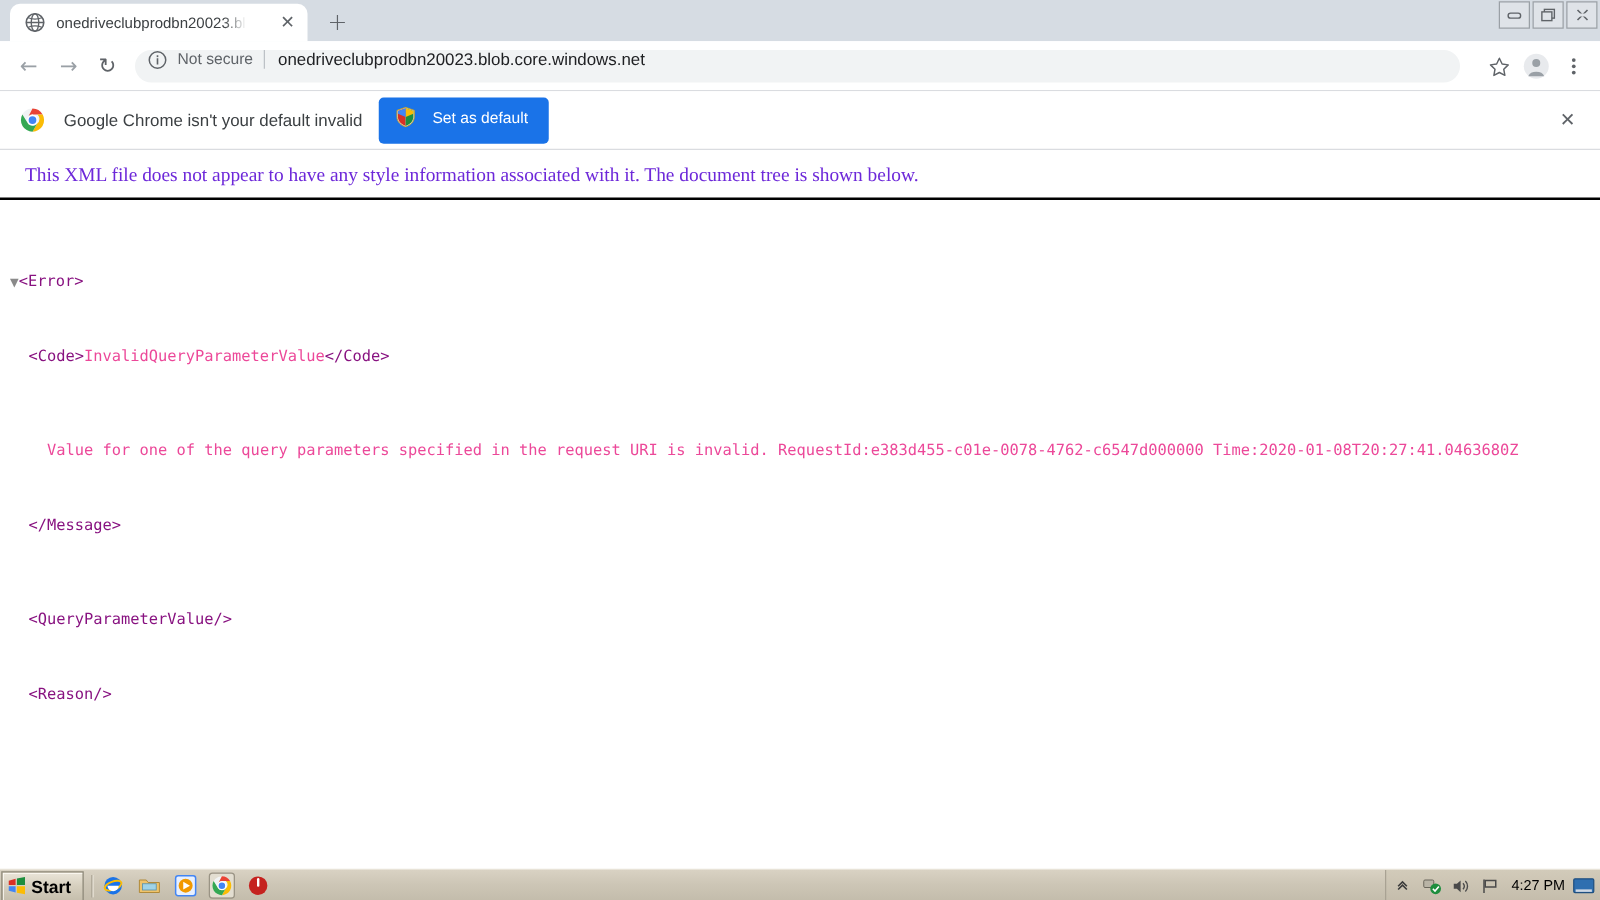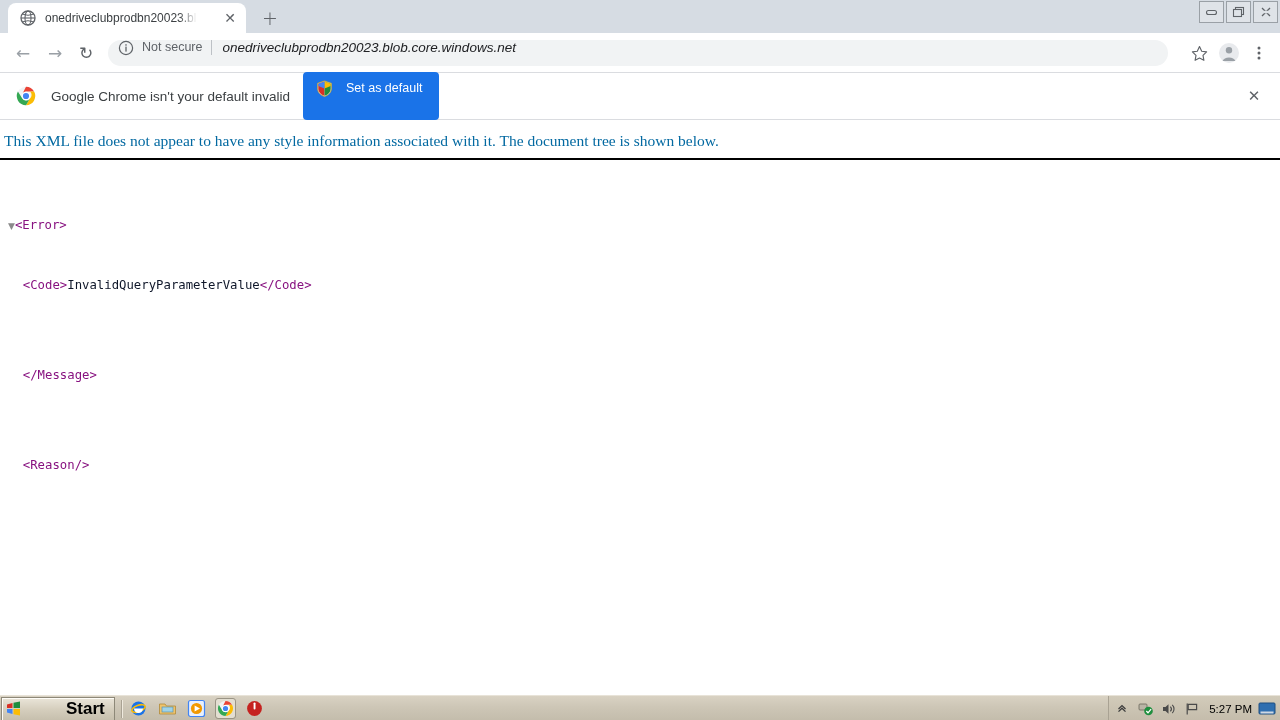--- a/index.html
+++ b/index.html
@@ -68,81 +68,81 @@
   .info-icon{
     margin-left:10px;width:16px;height:16px;flex:none;color:#5f6368;
   }
   .notsecure{
     margin-left:8px;font-size:12.5px;color:#5f6368;white-space:nowrap;
   }
   .vsep{
     margin-left:9px;width:1px;height:15px;background:#bdc1c6;flex:none;
   }
   .urltext{
-    margin-left:10px;font-size:13.5px;color:#202124;white-space:nowrap;font-style:italic;
+    margin-left:10px;font-size:13.5px;color:#202124;white-space:nowrap;
   }
   .tb-right{position:absolute;right:8px;top:7px;display:flex;align-items:center;gap:4px;}
   .ticon{width:26px;height:26px;display:flex;align-items:center;justify-content:center;color:#5f6368;}
 
   
   .infobar{
     position:absolute;left:0;top:73px;width:1280px;height:46px;
     background:#ffffff;border-bottom:1px solid #dadce0;
     display:flex;align-items:center;
   }
   .chrome-logo{margin-left:16px;width:20px;height:20px;flex:none;}
   .infobar-text{margin-left:15px;font-size:13.5px;color:#3c4043;white-space:nowrap;}
   .setdefault{
     margin-left:13px;height:32px;background:#1a73e8;border-radius:4px;
-    display:flex;align-items:center;padding:0 17px 16px 13px;
+    display:flex;align-items:center;padding:0 17px 5px 13px;
     color:#ffffff;font-size:12.5px;white-space:nowrap;
   }
   .shield{width:17px;height:17px;margin-right:13px;flex:none;}
   .infobar-close{
     position:absolute;right:16px;top:13px;width:20px;height:20px;
     color:#5f6368;font-size:15px;line-height:20px;text-align:center;
     font-family:"DejaVu Sans",sans-serif;
   }
 
   
   .page{
     position:absolute;left:0;top:120px;width:1280px;height:575px;
     background:#ffffff;overflow:hidden;
   }
   .xml-notice{
-    margin:12px 0 0 4px;font-family:"Liberation Serif",serif;
-    font-size:15.5px;color:#0369a1;
+    margin:12px 0 0 20px;font-family:"Liberation Serif",serif;
+    font-size:15.5px;color:#6d28d9;
   }
   .rule{
     margin-top:8px;width:1280px;height:2px;background:#000000;
   }
   .xmltree{
     margin-top:13px;padding-left:8px;
     font-family:"DejaVu Sans Mono",monospace;font-size:12.3px;
     line-height:15px;color:#000000;white-space:pre;
   }
   .row{display:block;height:15px;}
   .tri{color:#8a8a8a;font-size:9px;font-family:"DejaVu Sans",sans-serif;}
   .tag{color:#881280;}
-  .txt{color:#0f172a;}
+  .txt{color:#ec4899;}
 
   
   .taskbar{
     position:absolute;left:0;top:695px;width:1280px;height:25px;
     background:linear-gradient(to bottom,#d9d2c3 0%,#cdc6b6 45%,#c3bcab 100%);
     border-top:1px solid #e8e3d8;display:flex;align-items:center;
   }
   .startbtn{
     margin-left:1px;height:22px;padding:0 9px 0 4px;
     background:linear-gradient(to bottom,#eae5d9 0%,#d6cfbe 50%,#c6bfad 100%);
     border:1px solid #8d8878;display:flex;align-items:center;
     box-shadow:inset 1px 1px 0 #fffdf8;
   }
   .start-ico{width:15px;height:15px;margin-right:4px;flex:none;}
-  .start-label{font-size:17px;font-weight:bold;color:#000000;margin-left:41px;}
+  .start-label{font-size:14px;font-weight:bold;color:#000000;}
   .qlsep{width:1px;height:18px;margin:0 6px;background:#a9a293;border-right:1px solid #efeade;}
   .qlicons{display:flex;align-items:center;gap:10px;}
   .qli{width:19px;height:19px;flex:none;}
   .qli.active{outline:1px solid #9a9485;background:#e3ded1;border-radius:2px;}
   .tray{
     position:absolute;right:0;top:0;height:25px;display:flex;align-items:center;
     background:linear-gradient(to bottom,#d2cbba 0%,#c4bcab 100%);
     border-left:1px solid #a9a293;padding:0 4px 0 6px;
   }
   .tray-ico{width:16px;height:16px;margin-right:7px;flex:none;}
@@ -268,24 +268,26 @@
     <div class="xml-notice">This XML file does not appear to have any style information associated with it. The document tree is shown below.</div>
     <div class="rule"></div>
 
     <div class="xmltree">
       
       <span class="row"><span class="tri">▼</span><span class="tag">&lt;Error&gt;</span></span>
       
       <span class="row">  <span class="tag">&lt;Code&gt;</span><span class="txt">InvalidQueryParameterValue</span><span class="tag">&lt;/Code&gt;</span></span>
       
       
+      <span class="row">    <span class="txt">Value for one of the query parameters specified in the request URI is invalid. RequestId:e383d455-c01e-0078-4762-c6547d000000 Time:2020-01-08T20:27:41.0463680Z</span></span>
       
       <span class="row">  <span class="tag">&lt;/Message&gt;</span></span>
       
       
+      <span class="row">  <span class="tag">&lt;QueryParameterValue/&gt;</span></span>
       
       <span class="row">  <span class="tag">&lt;Reason/&gt;</span></span>
       
       
     </div>
 
   </div>
 
   <div class="taskbar">
 
@@ -362,21 +364,21 @@
           <path d="M9.4 5.6 a3.6 3.6 0 0 1 0 4.8" fill="none" stroke="#4a4a4a" stroke-width="1.1"></path>
           <path d="M11.3 3.8 a6 6 0 0 1 0 8.4" fill="none" stroke="#4a4a4a" stroke-width="1.1"></path>
         </svg>
       </span>
       <span class="tray-ico">
         <svg width="16" height="16" viewBox="0 0 16 16">
           <line x1="3.2" y1="2.6" x2="3.2" y2="13.4" stroke="#4a4a4a" stroke-width="1.2"></line>
           <path d="M4.2 3.4 H12.6 V8.6 H4.2 Z" fill="none" stroke="#4a4a4a" stroke-width="1.2"></path>
         </svg>
       </span>
-      <span class="clock">5:27 PM</span>
+      <span class="clock">4:27 PM</span>
       <span class="tray-last">
         <svg width="18" height="14" viewBox="0 0 18 14">
           <rect x="1" y="1" width="16" height="11" rx="1" fill="#2f6fb0" stroke="#1f4f80" stroke-width="1"></rect>
           <rect x="2.5" y="9.5" width="13" height="2" fill="#cfd8e3"></rect>
         </svg>
       </span>
     </div>
   </div>
 
 </div>

